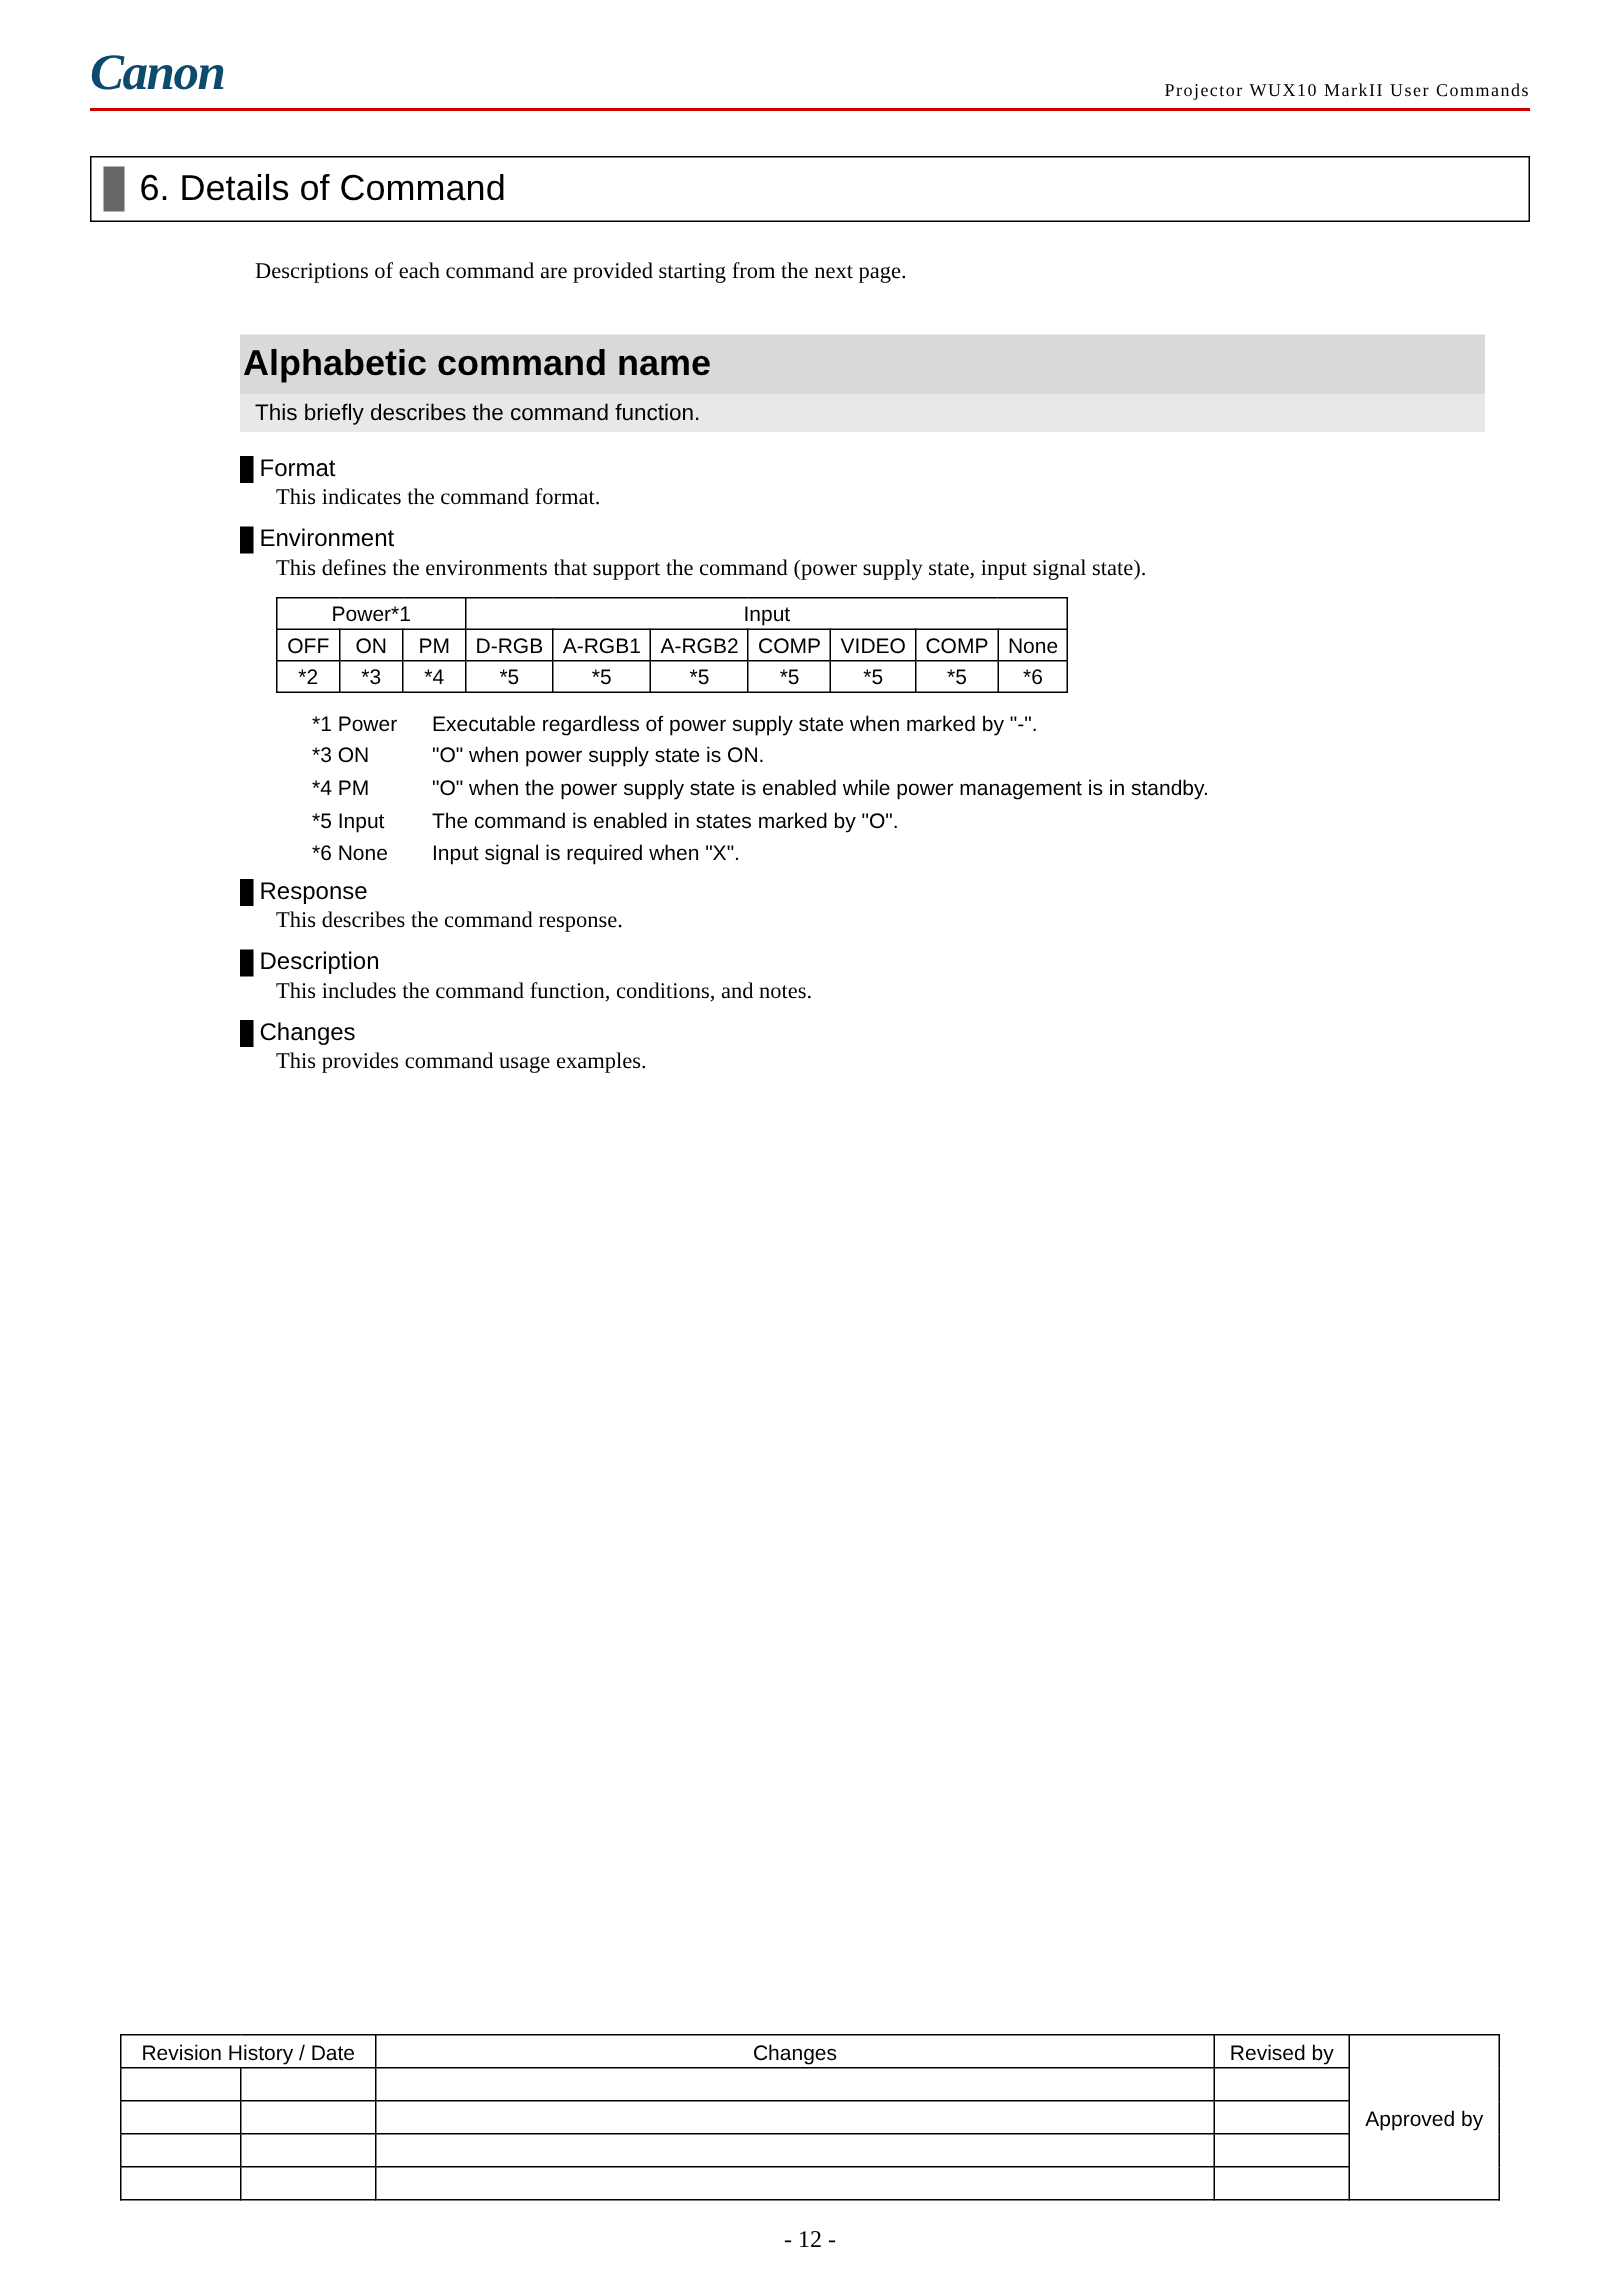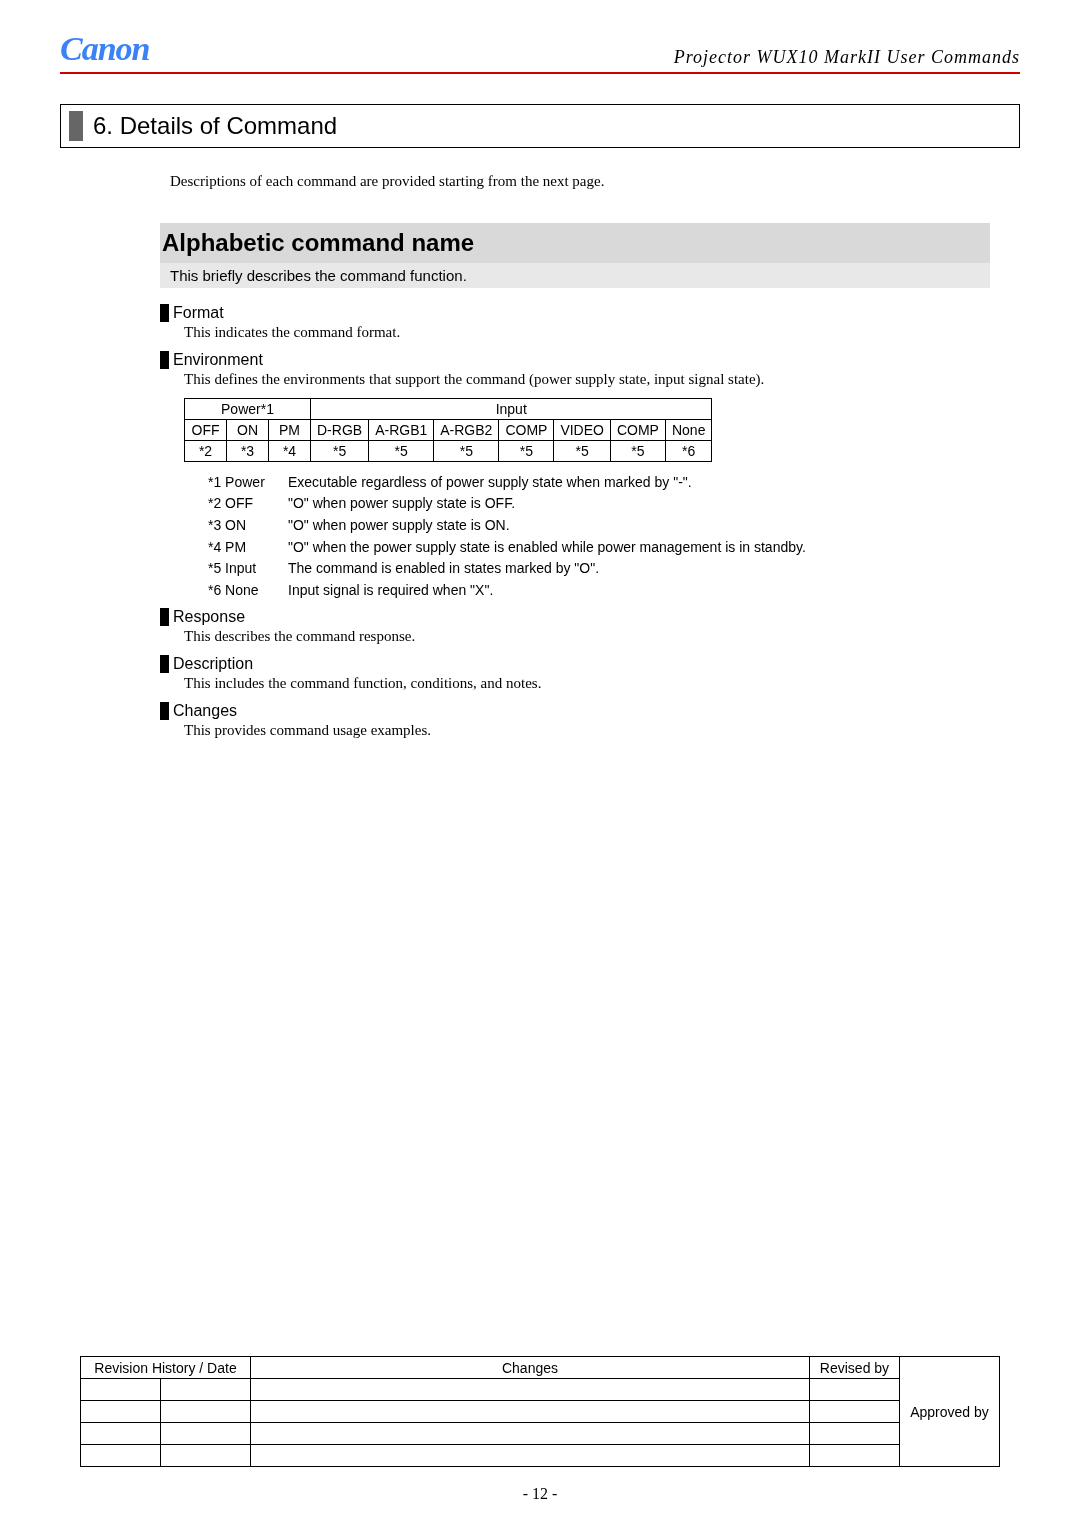--- a/index.html
+++ b/index.html
@@ -18,30 +18,29 @@
     justify-content: space-between;
     align-items: flex-end;
     border-bottom: 2px solid #c00;
     padding-bottom: 4px;
     margin-bottom: 30px;
   }
   .logo {
     font-family: Georgia, 'Times New Roman', serif;
     font-weight: bold;
     font-style: italic;
-    color: #3b82f6;
+    color: #0c4a6e;
     font-size: 34px;
     letter-spacing: -1px;
     text-align: right;
   }
   .doc-title {
     font-family: "Century Schoolbook", Georgia, serif;
-    font-size: 18px;
+    font-size: 12px;
     letter-spacing: 1px;
-    font-style: italic;
   }
   .section-box {
     border: 1px solid #000;
     padding: 6px 0 6px 0;
     margin-bottom: 22px;
   }
   .section-box-inner {
     display: flex;
     align-items: center;
   }
@@ -225,24 +224,20 @@
   </tbody>
     </table>
 </div>
 
 <div class="notes">
   <div class="notes-row">
     <div class="notes-key">*1 Power</div>
     <div>Executable regardless of power supply state when marked by "-".</div>
   </div>
   <div class="notes-row">
-    <div class="notes-key">*2 OFF</div>
-    <div>"O" when power supply state is OFF.</div>
-  </div>
-  <div class="notes-row">
     <div class="notes-key">*3 ON</div>
     <div>"O" when power supply state is ON.</div>
   </div>
   <div class="notes-row">
     <div class="notes-key">*4 PM</div>
     <div>"O" when the power supply state is enabled while power management is in standby.</div>
   </div>
   <div class="notes-row">
     <div class="notes-key">*5 Input</div>
     <div>The command is enabled in states marked by "O".</div>

